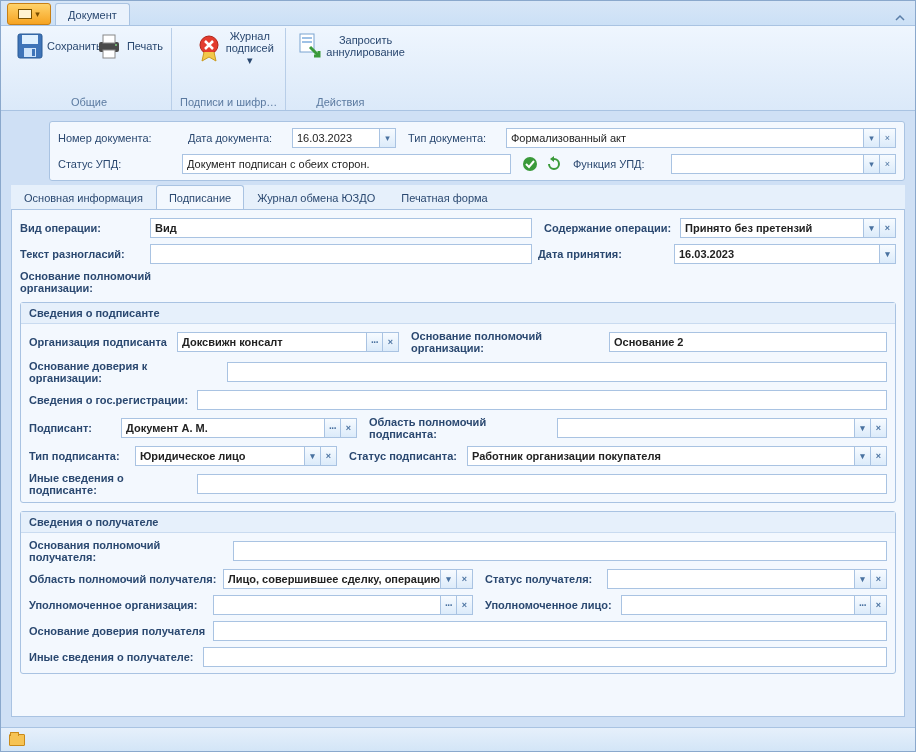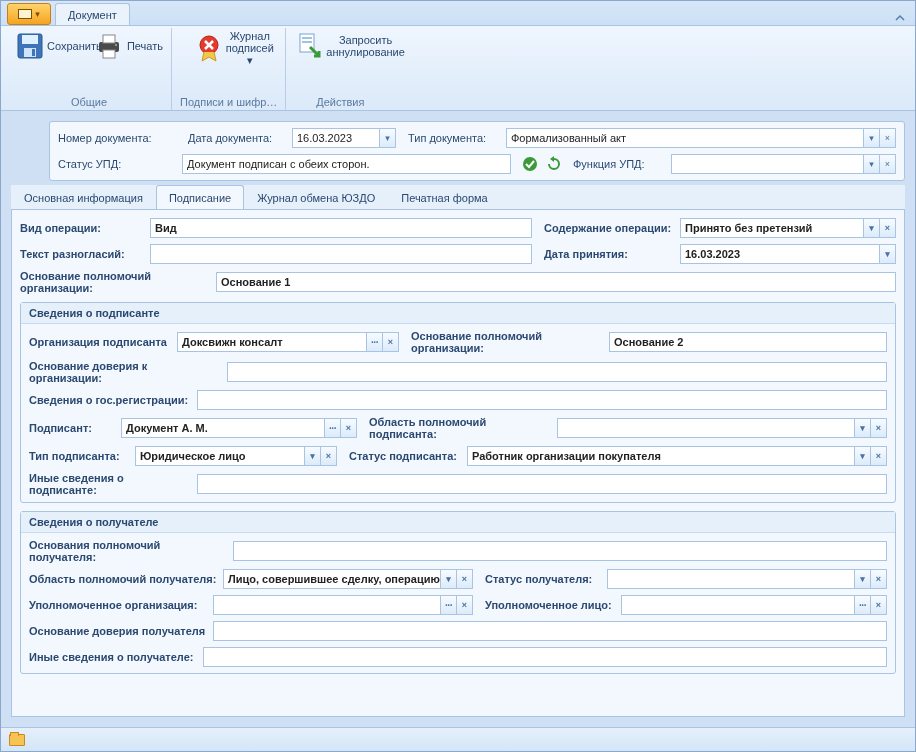--- a/index.html
+++ b/index.html
@@ -189,30 +189,29 @@
           <div class="fld" style="flex:1">
             <div class="input" style="flex:1">Принято без претензий</div>
             <div class="btn-dd">▾</div>
             <div class="btn-x">×</div>
           </div>
         </div>
 
         <div class="row">
           <div class="lbl" style="width:124px">Текст разногласий:</div>
           <div class="input" style="width:382px"></div>
-          <div class="lbl" style="width:130px;margin-left:6px">Дата принятия:</div>
+          <div class="lbl" style="width:130px;">Дата принятия:</div>
           <div class="fld" style="flex:1">
             <div class="input" style="flex:1">16.03.2023</div>
             <div class="btn-dd">▾</div>
           </div>
         </div>
 
         <div class="row">
           <div class="lbl" style="width:190px">Основание полномочий организации:</div>
-          <div class="input" style="flex:1">Основание 1</div>
         </div>
 
         <div class="group">
           <div class="group-h">Сведения о подписанте</div>
           <div class="group-b">
             <div class="row">
               <div class="lbl" style="width:142px">Организация подписанта</div>
               <div class="fld">
                 <div class="input" style="width:190px">Доксвижн консалт</div>
                 <div class="btn-dots">···</div>

